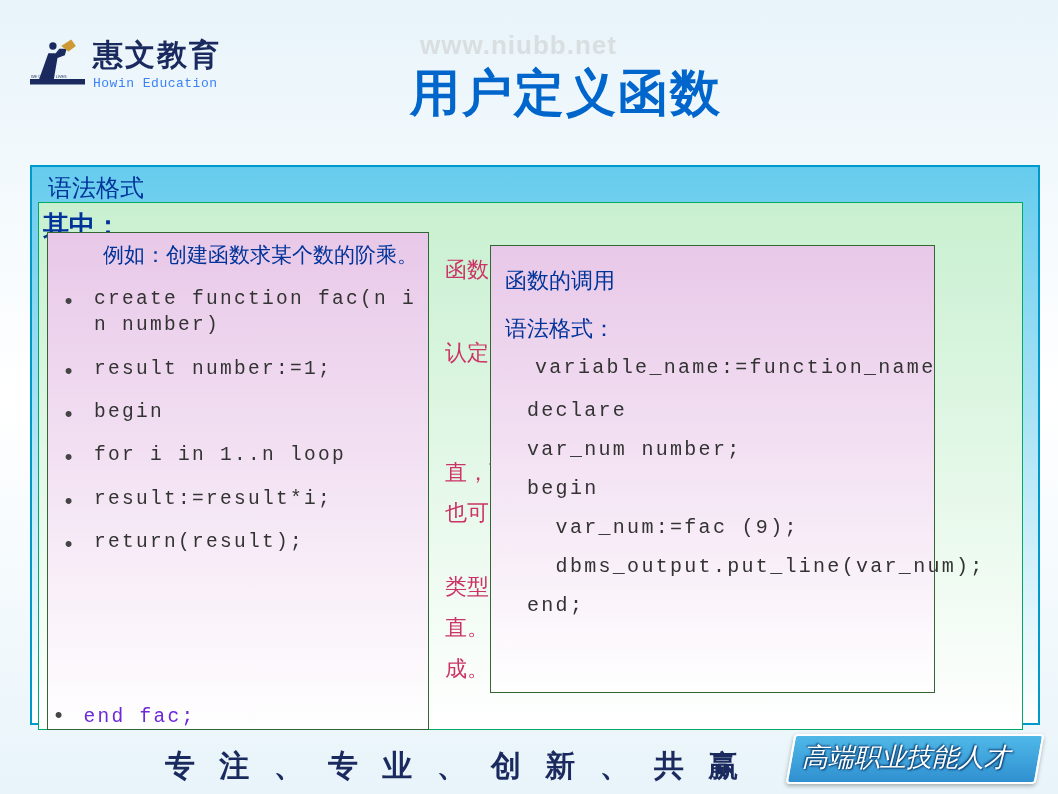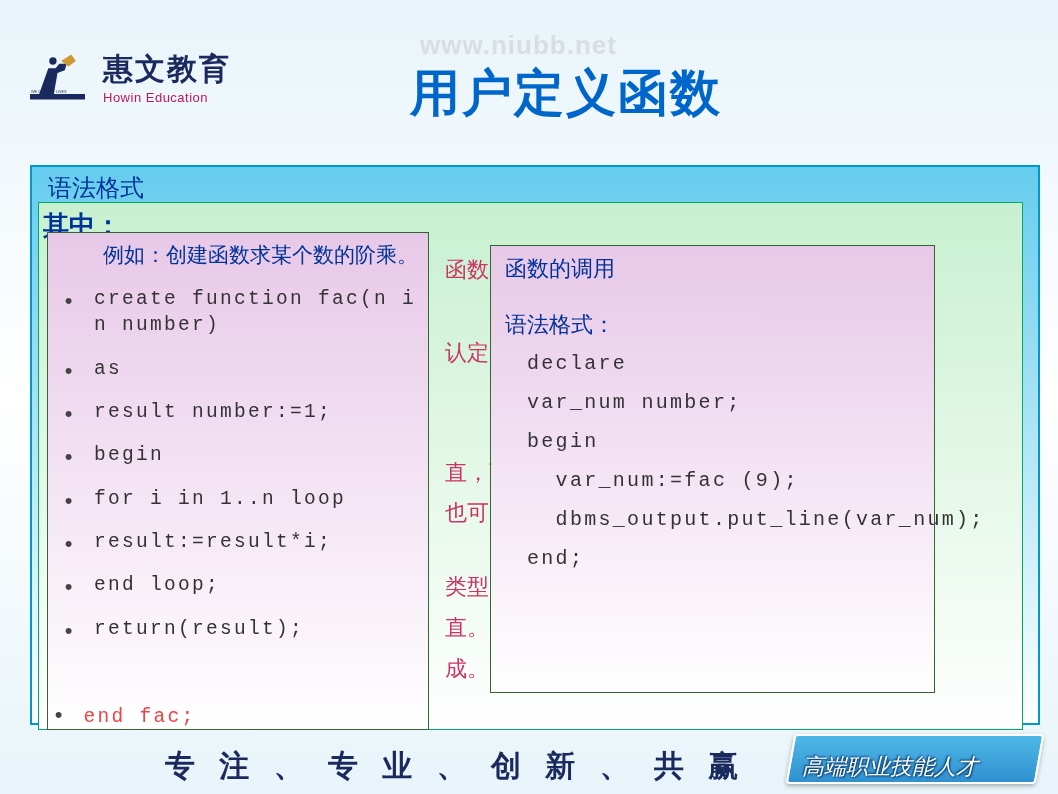--- a/index.html
+++ b/index.html
@@ -16,44 +16,44 @@
     top: 30px;
     left: 420px;
     color: rgba(200,200,200,0.5);
     font-size: 26px;
     font-family: Arial, sans-serif;
     font-weight: bold;
     letter-spacing: 1px;
   }
   .logo-area {
     position: absolute;
-    top: 49px;
+    top: 35px;
     left: 30px;
     display: flex;
-    align-items: flex-end;
-    gap: 18px;
+    align-items: flex-start;
+    gap: 8px;
   }
   .logo-icon {
     width: 55px;
     height: 55px;
     position: relative;
   }
   .logo-icon svg { width: 100%; height: 100%; }
   .logo-text { display: flex; flex-direction: column; }
   .logo-cn {
     font-size: 30px;
     font-weight: bold;
     color: #1a2a5e;
     font-family: "Microsoft YaHei", sans-serif;
     letter-spacing: 2px;
   }
   .logo-en {
     font-size: 13px;
-    color: #be185d;
-    font-family: Liberation Sans, sans-serif;
+    color: #3b82f6;
+    font-family: Liberation Mono, monospace;
     letter-spacing: 0.5px;
   }
   .slide-title {
     position: absolute;
     top: 60px;
     left: 410px;
     font-size: 50px;
     color: #0066cc;
     font-family: "SimSun", serif;
     font-weight: bold;
@@ -116,36 +116,36 @@
     padding: 8px 10px;
   }
   .box-right {
     position: absolute;
     top: 245px;
     left: 490px;
     width: 445px;
     height: 448px;
     border: 1.5px solid #336633;
     background: linear-gradient(to bottom, #e8c8e8 0%, #ffffff 100%);
-    padding: 8px 14px;
+    padding: 20px 14px;
   }
   .box-left .example-title {
     color: #003399;
     font-size: 21px;
     margin-bottom: 2px;
     text-align: right;
   }
   .box-right .call-title {
     color: #003399;
     font-size: 22px;
   }
   .box-right .syntax-label {
     color: #003399;
     font-size: 22px;
-    margin-top: 26px;
+    margin-top: 18px;
   }
   .code-list {
     list-style: none;
     padding-left: 0;
   }
   .code-list li {
     color: #333;
     font-size: 19.5px;
     font-family: "Courier New", monospace;
     letter-spacing: 2.3px;
@@ -194,35 +194,35 @@
     width: 100%;
     height: 100%;
     background: linear-gradient(to bottom, #4fb8e8 0%, #3090d0 100%);
     transform: skewX(-10deg);
     border-radius: 4px;
     border: 2px solid #fff;
     box-shadow: 0 2px 4px rgba(0,0,0,0.3);
   }
   .badge-text {
     position: absolute;
-    top: 18px;
+    top: 6px;
     left: 12px;
-    font-size: 22px;
+    font-size: 26px;
     color: #fff;
     font-family: "STXingkai", "KaiTi", cursive;
     text-shadow: 1px 1px 2px #003366, -1px -1px 2px #003366;
     font-style: italic;
     white-space: nowrap;
     text-align: center;
   }
   .outside-item {
     position: absolute;
     left: 52px;
     top: 704px;
-    color: #ef4444;
+    color: #6d28d9;
     font-size: 19.5px;
     font-family: "Courier New", monospace;
     letter-spacing: 2.3px;
   }
   .outside-item::before {
     content: "•";
     margin-right: 16px;
     font-size: 22px;
     color: #444;
   }
@@ -260,38 +260,37 @@
 <div class="mid-text mid-2">认定</div>
 <div class="mid-text mid-3">直，可</div>
 <div class="mid-text mid-3b">也可以</div>
 <div class="mid-text mid-4">类型</div>
 <div class="mid-text mid-5">直。</div>
 <div class="mid-text mid-6">成。</div>
 
 <div class="box-right">
   <div class="call-title">函数的调用</div>
   <div class="syntax-label">语法格式：</div>
+  <div class="code-right" style="padding-left:30px;">variable_name:=function_name</div>
   <div class="code-right" id="right-code">declare
 var_num number;
 begin
   var_num:=fac (9);
   dbms_output.put_line(var_num);
 end;</div>
 </div>
 
 <div class="box-left">
   <div class="example-title">例如：创建函数求某个数的阶乘。</div>
   <ul class="code-list" id="left-code">
       <li>create function fac(n in number)</li>
-      <li>as</li>
       <li>  result number:=1;</li>
       <li>begin</li>
       <li>  for i in 1..n loop</li>
       <li>  result:=result*i;</li>
-      <li>  end loop;</li>
       <li>  return(result);</li>
     </ul>
 </div>
 
 <div class="outside-item">end fac;</div>
 
 <div class="footer-slogan">专 注 、 专 业 、 创 新 、 共 赢</div>
 
 <div class="footer-badge">
   <div class="badge-bg"></div>

